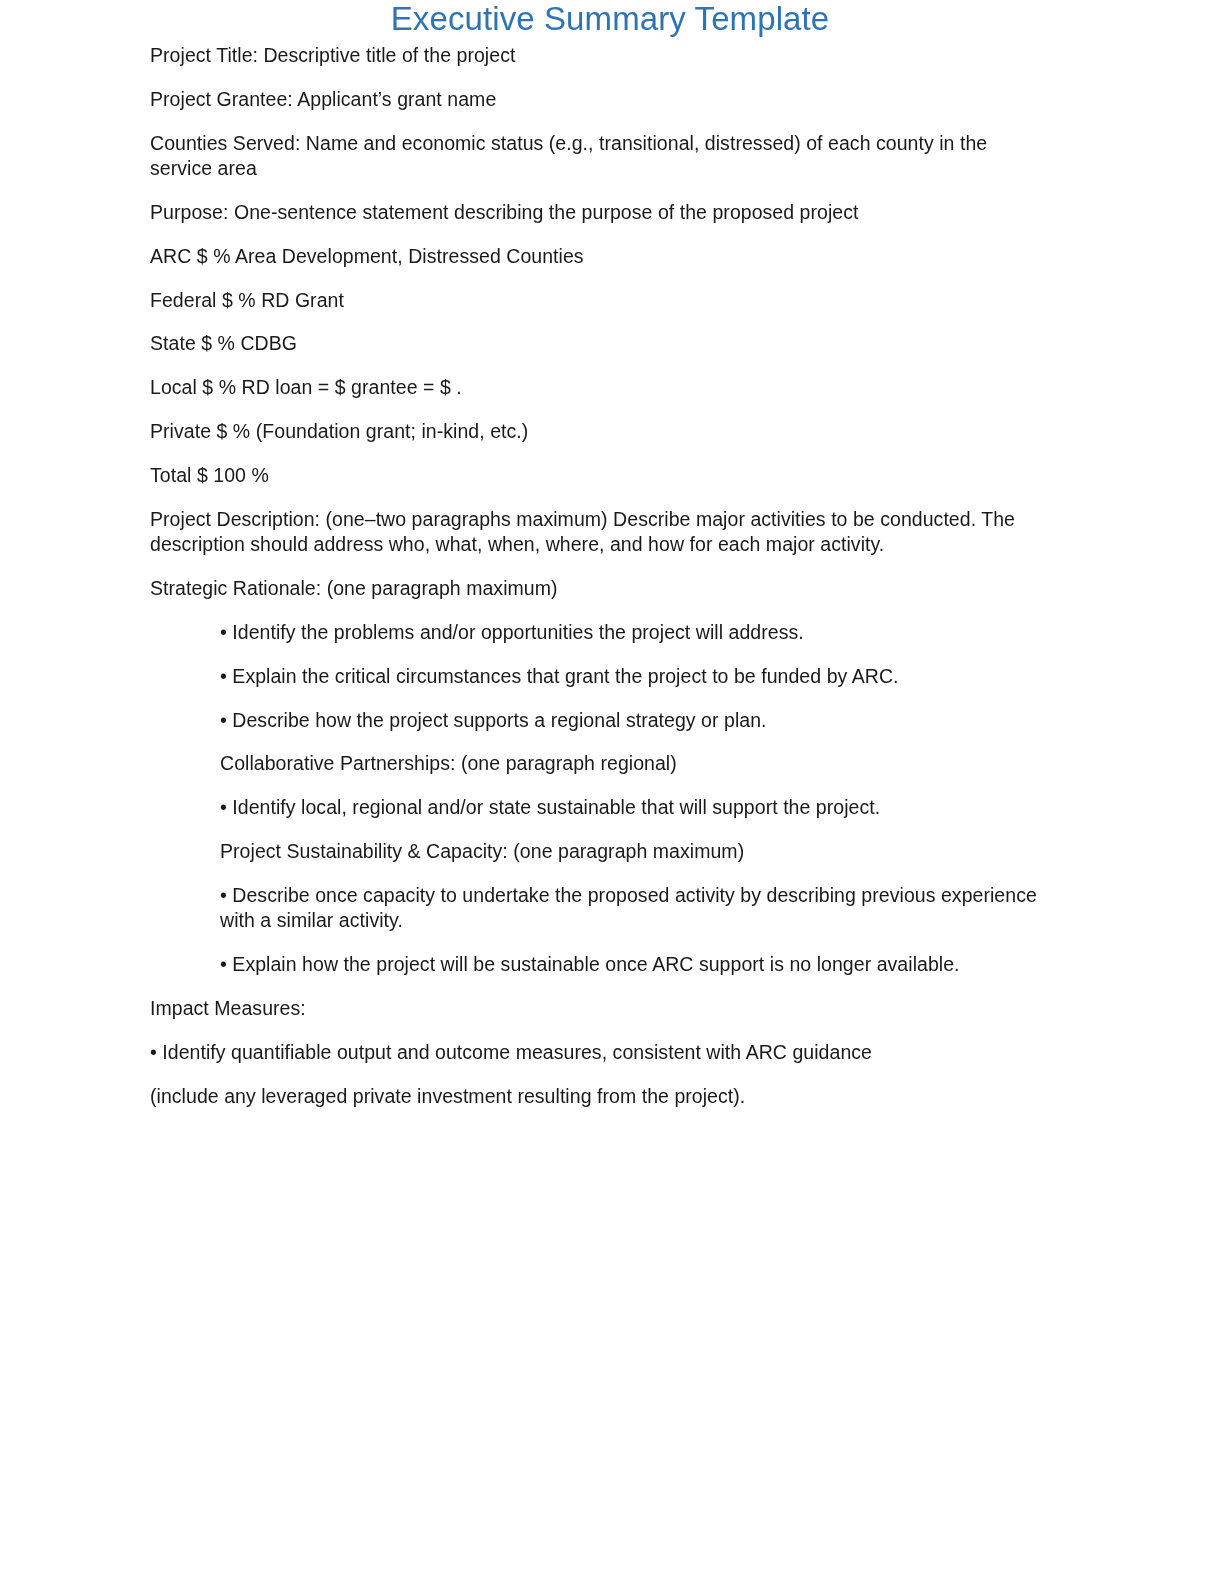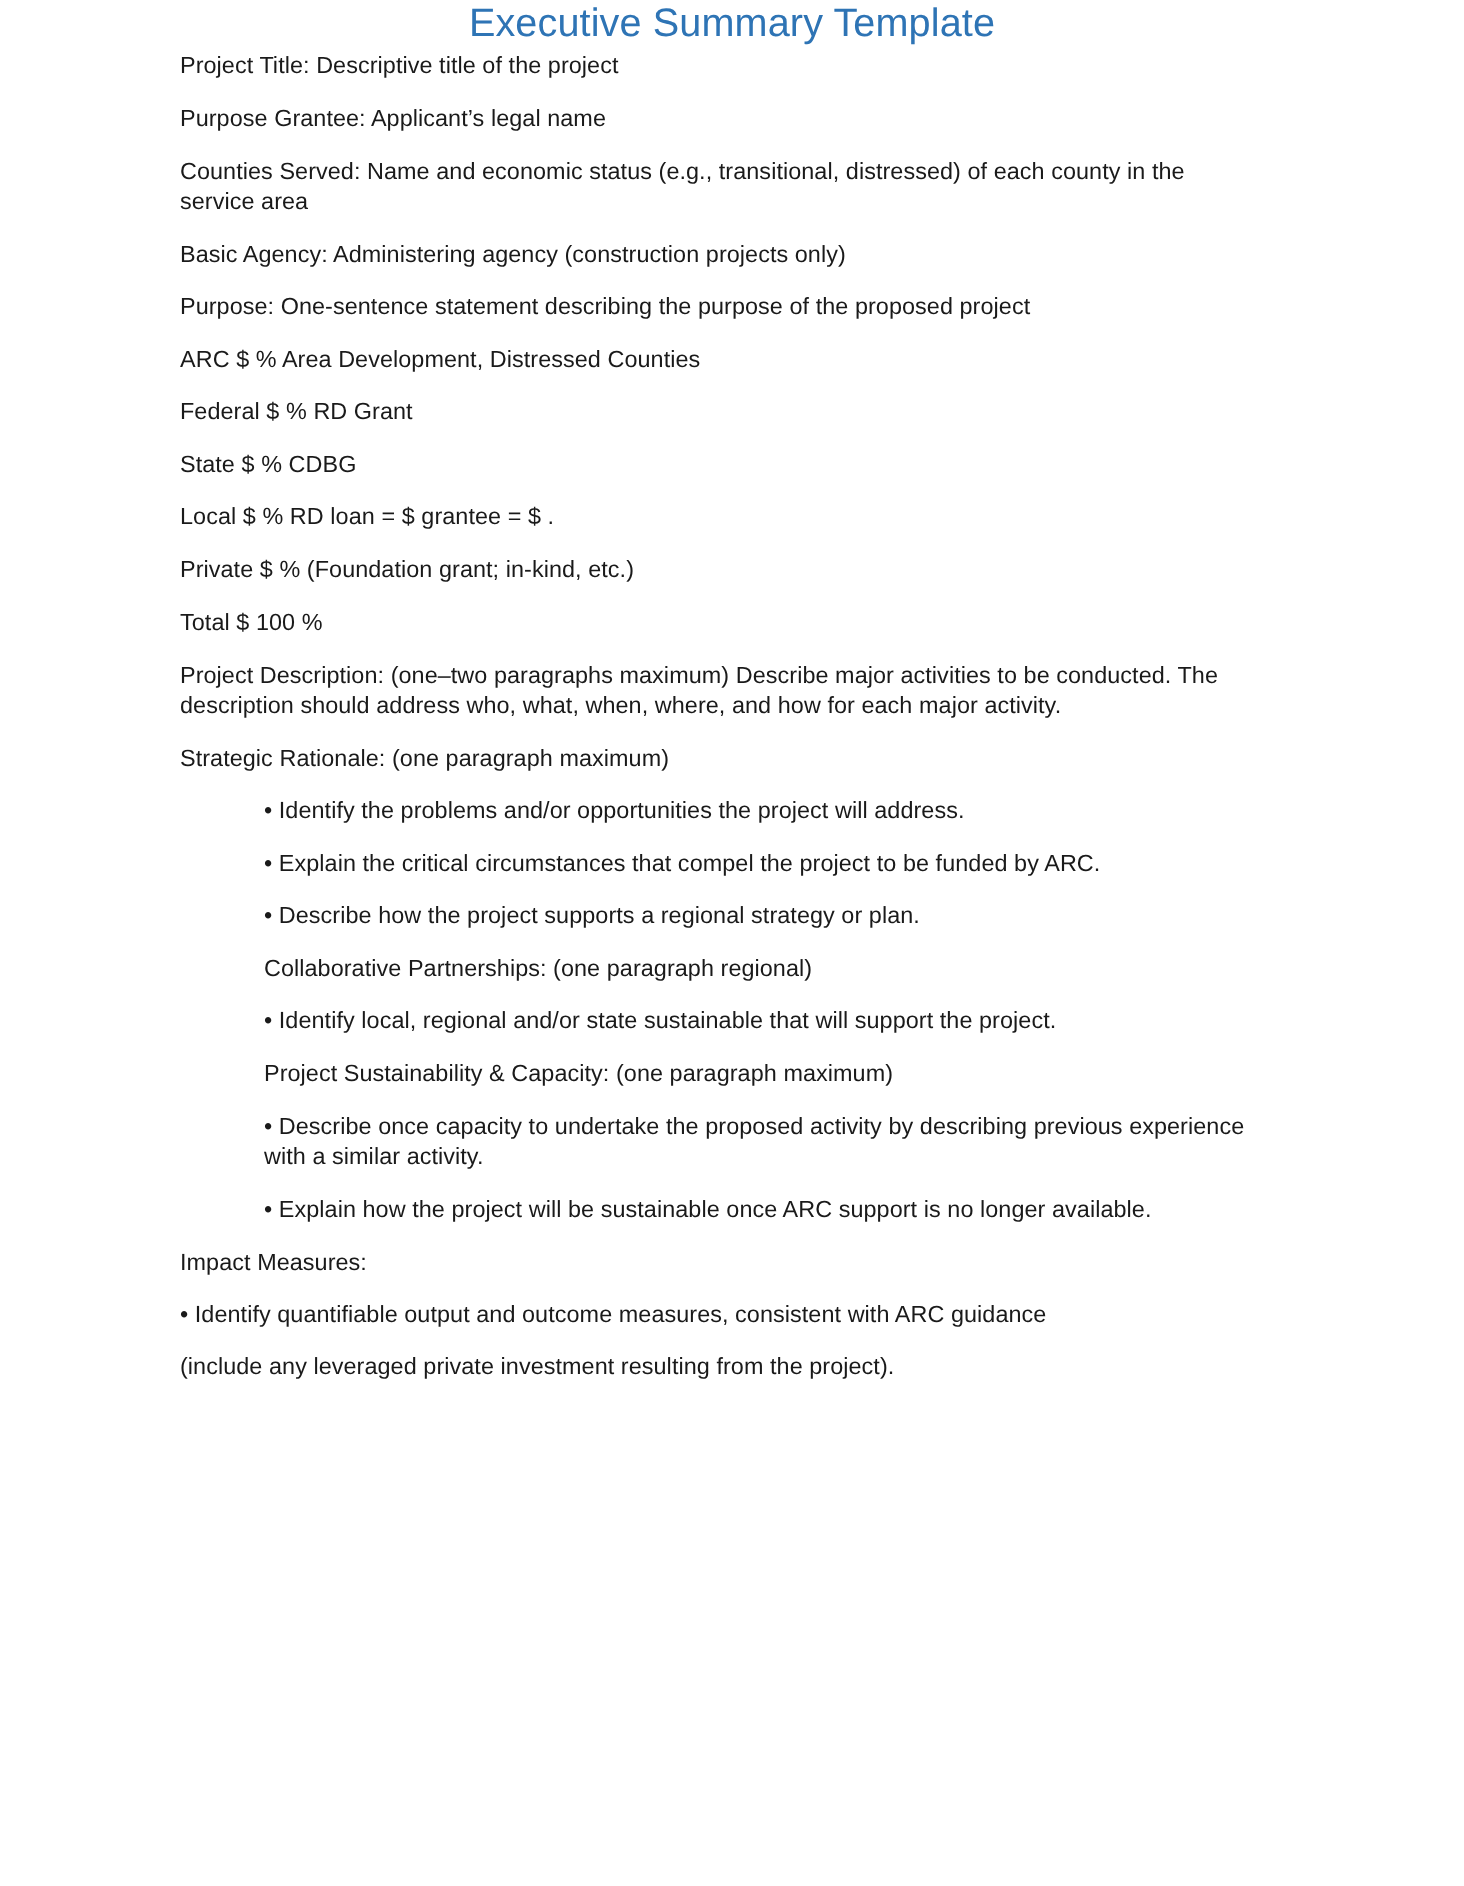--- a/index.html
+++ b/index.html
@@ -65,34 +65,33 @@
 </head>
 <body>
 
 <div class="page">
 
   <h1 class="doc-title">Executive Summary Template</h1>
 
   <div class="doc-body">
 
   <p class="para body-start">Project Title: Descriptive title of the project</p>
-      <p class="para">Purpose Grantee: Applicant’s legal name</p>
+      <p class="para">Project Grantee: Applicant’s grant name</p>
       <p class="para">Counties Served: Name and economic status (e.g., transitional, distressed) of each county in the service area</p>
-      <p class="para">Basic Agency: Administering agency (construction projects only)</p>
       <p class="para">Purpose: One-sentence statement describing the purpose of the proposed project</p>
       <p class="para">ARC $ % Area Development, Distressed Counties</p>
       <p class="para">Federal $ % RD Grant</p>
       <p class="para">State $ % CDBG</p>
       <p class="para">Local $ % RD loan = $ grantee = $ .</p>
       <p class="para">Private $ % (Foundation grant; in-kind, etc.)</p>
       <p class="para">Total $ 100 %</p>
       <p class="para">Project Description: (one–two paragraphs maximum) Describe major activities to be conducted. The description should address who, what, when, where, and how for each major activity.</p>
       <p class="para">Strategic Rationale: (one paragraph maximum)</p>
       <p class="para indent">• Identify the problems and/or opportunities the project will address.</p>
-      <p class="para indent">• Explain the critical circumstances that compel the project to be funded by ARC.</p>
+      <p class="para indent">• Explain the critical circumstances that grant the project to be funded by ARC.</p>
       <p class="para indent">• Describe how the project supports a regional strategy or plan.</p>
       <p class="para indent">Collaborative Partnerships: (one paragraph regional)</p>
       <p class="para indent">• Identify local, regional and/or state sustainable that will support the project.</p>
       <p class="para indent">Project Sustainability &amp; Capacity: (one paragraph maximum)</p>
       <p class="para indent">• Describe once capacity to undertake the proposed activity by describing previous experience with a similar activity.</p>
       <p class="para indent">• Explain how the project will be sustainable once ARC support is no longer available.</p>
       <p class="para">Impact Measures:</p>
       <p class="para">• Identify quantifiable output and outcome measures, consistent with ARC guidance</p>
       <p class="para">(include any leveraged private investment resulting from the project).</p>
     </div>

